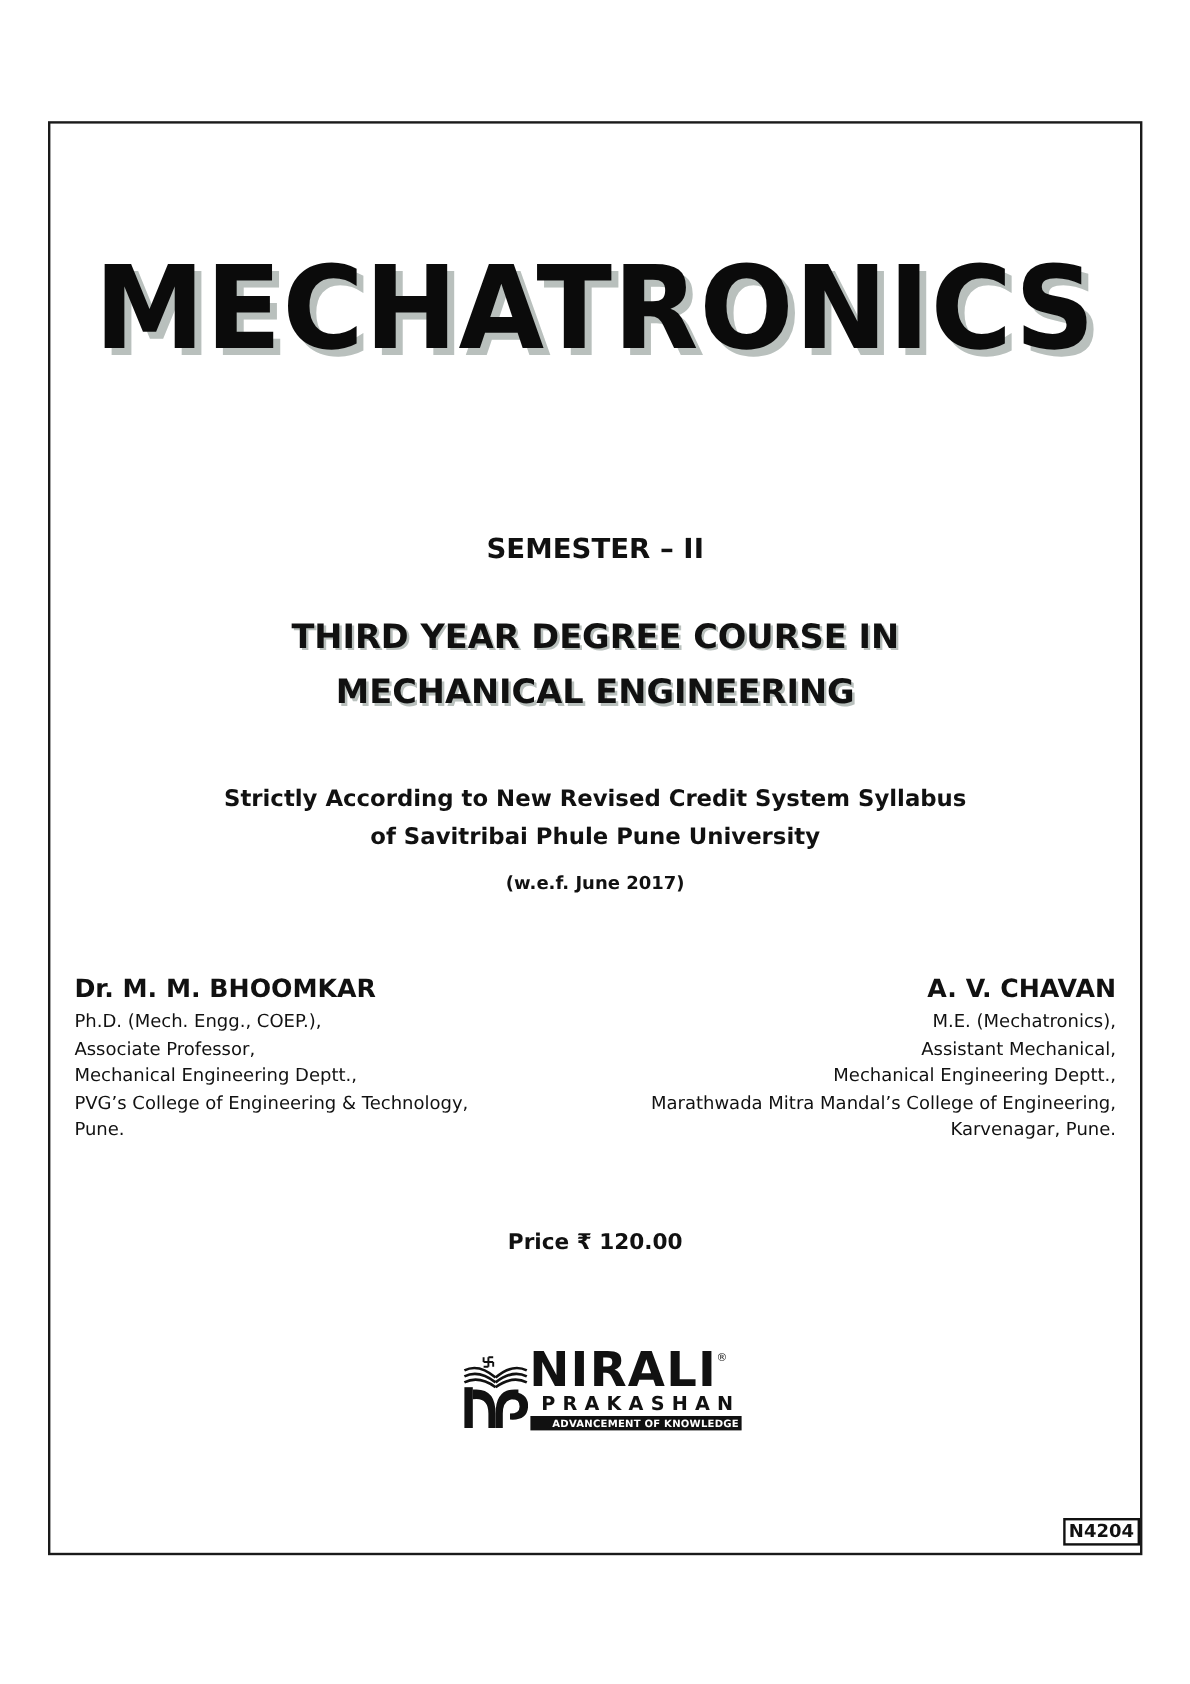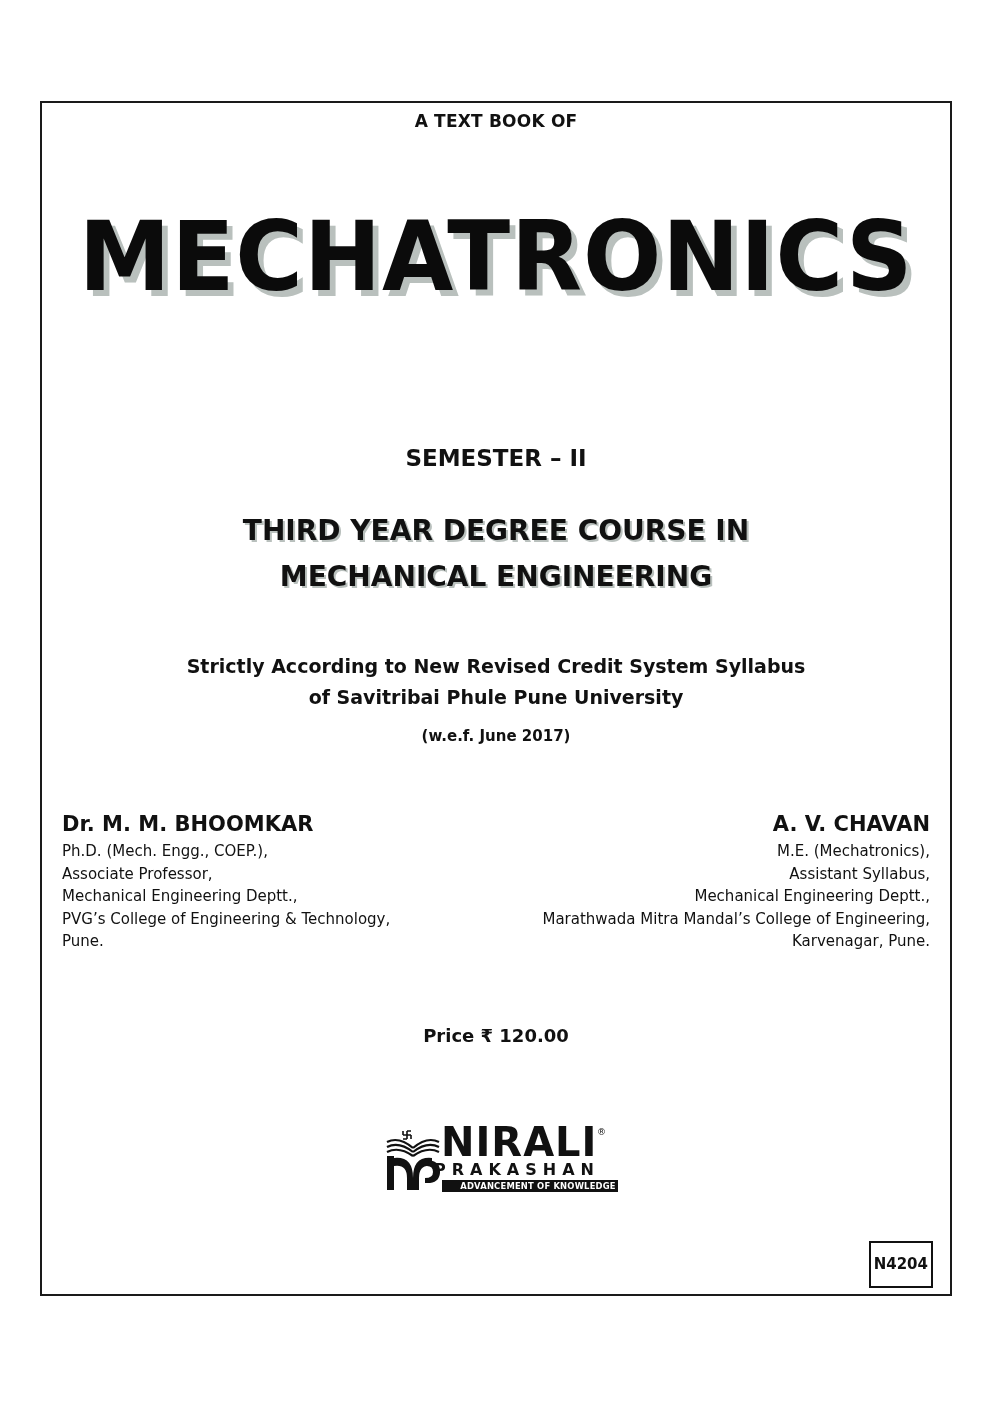--- a/index.html
+++ b/index.html
@@ -22,33 +22,32 @@
   .author { top: 708px; font-size: 15px; line-height: 22.5px; }
   .author .name { font-size: 21px; font-weight: bold; line-height: 27px; margin-bottom: 2px; }
   .author-left { left: 20px; text-align: left; }
   .author-right { right: 20px; text-align: right; }
   .price { top: 922px; font-size: 18px; font-weight: bold; }
   .logo { left: 343px; top: 1025px; width: 225px; height: 65px; }
   .logo .mark { position: absolute; left: 0; top: 0; width: 58px; height: 64px; }
   .logo .nirali { position: absolute; left: 56px; top: -6px; font-size: 40px; font-weight: bold;
                   letter-spacing: 1px; line-height: 1; color: #111; }
   .logo .reg { position: absolute; left: 212px; top: 0px; font-size: 9px; line-height: 1; }
-  .logo .prakashan { position: absolute; left: 49px; top: 34px; font-size: 16px; font-weight: bold;
+  .logo .prakashan { position: absolute; left: 66px; top: 34px; font-size: 16px; font-weight: bold;
                      letter-spacing: 6px; line-height: 1; }
   .logo .tagline { position: absolute; left: 57px; top: 52px; width: 160px; height: 12px;
                    background: #111; color: #fff; font-size: 8.4px; font-weight: bold;
                    line-height: 12px; text-align: center; letter-spacing: 0.2px; padding-left: 16px; }
-  .code { right: 17px; bottom: 6px; border: 2px solid #111; padding: 12px 3px;
+  .code { right: 0; bottom: 6px; border: 2px solid #111; padding: 0px 3px;
           font-size: 15px; font-weight: bold; line-height: 19px; }
 </style>
 </head>
 <body>
 
 <div class="frame">
-  <div class="abs center kicker">A TEXT BOOK OF</div>
   <div class="abs center title">MECHATRONICS</div>
   <div class="abs center semester">SEMESTER – II</div>
   <div class="abs center course">
     <div>THIRD YEAR DEGREE COURSE IN</div>
     <div>MECHANICAL ENGINEERING</div>
   </div>
   <div class="abs center syllabus">
     <div>Strictly According to New Revised Credit System Syllabus</div>
     <div>of Savitribai Phule Pune University</div>
   </div>
@@ -59,21 +58,21 @@
     <div>Ph.D. (Mech. Engg., COEP.),</div>
     <div>Associate Professor,</div>
     <div>Mechanical Engineering Deptt.,</div>
     <div>PVG’s College of Engineering &amp; Technology,</div>
     <div>Pune.</div>
   </div>
 
   <div class="abs author author-right">
     <div class="name">A. V. CHAVAN</div>
     <div>M.E. (Mechatronics),</div>
-    <div>Assistant Syllabus,</div>
+    <div>Assistant Mechanical,</div>
     <div>Mechanical Engineering Deptt.,</div>
     <div>Marathwada Mitra Mandal’s College of Engineering,</div>
     <div>Karvenagar, Pune.</div>
   </div>
 
   <div class="abs center price">Price ₹ 120.00</div>
 
   <div class="abs logo">
     <svg class="mark" viewBox="0 0 58 64">
 

